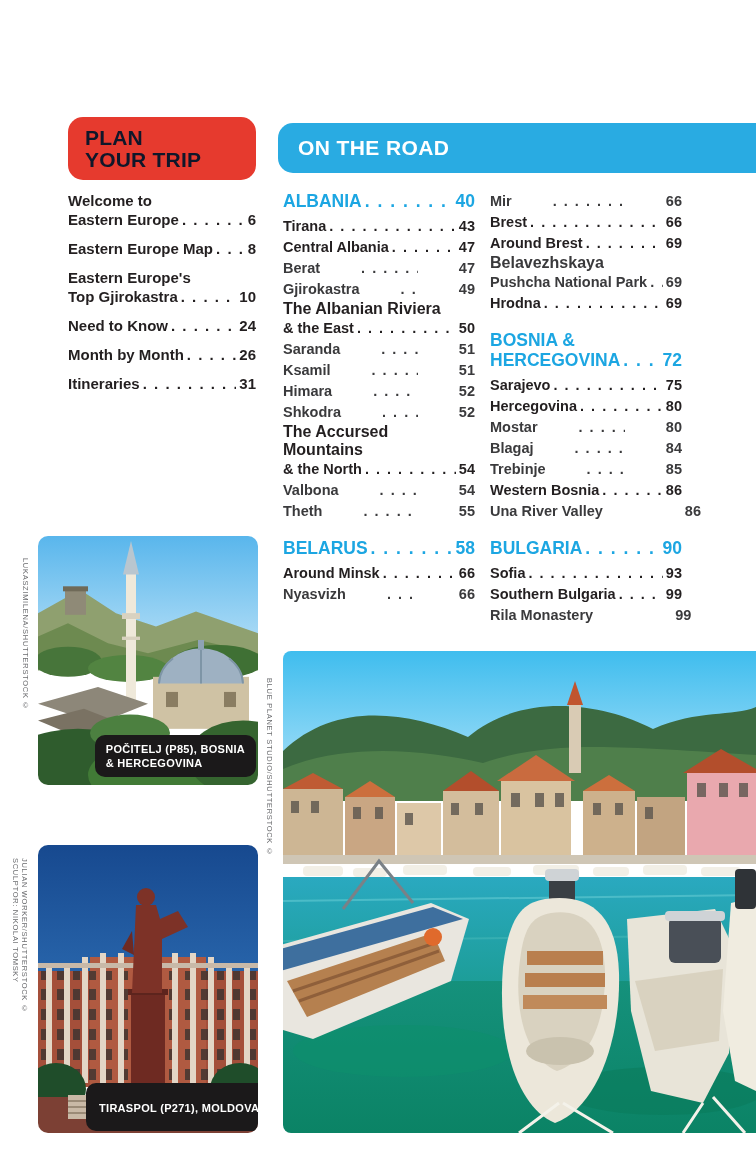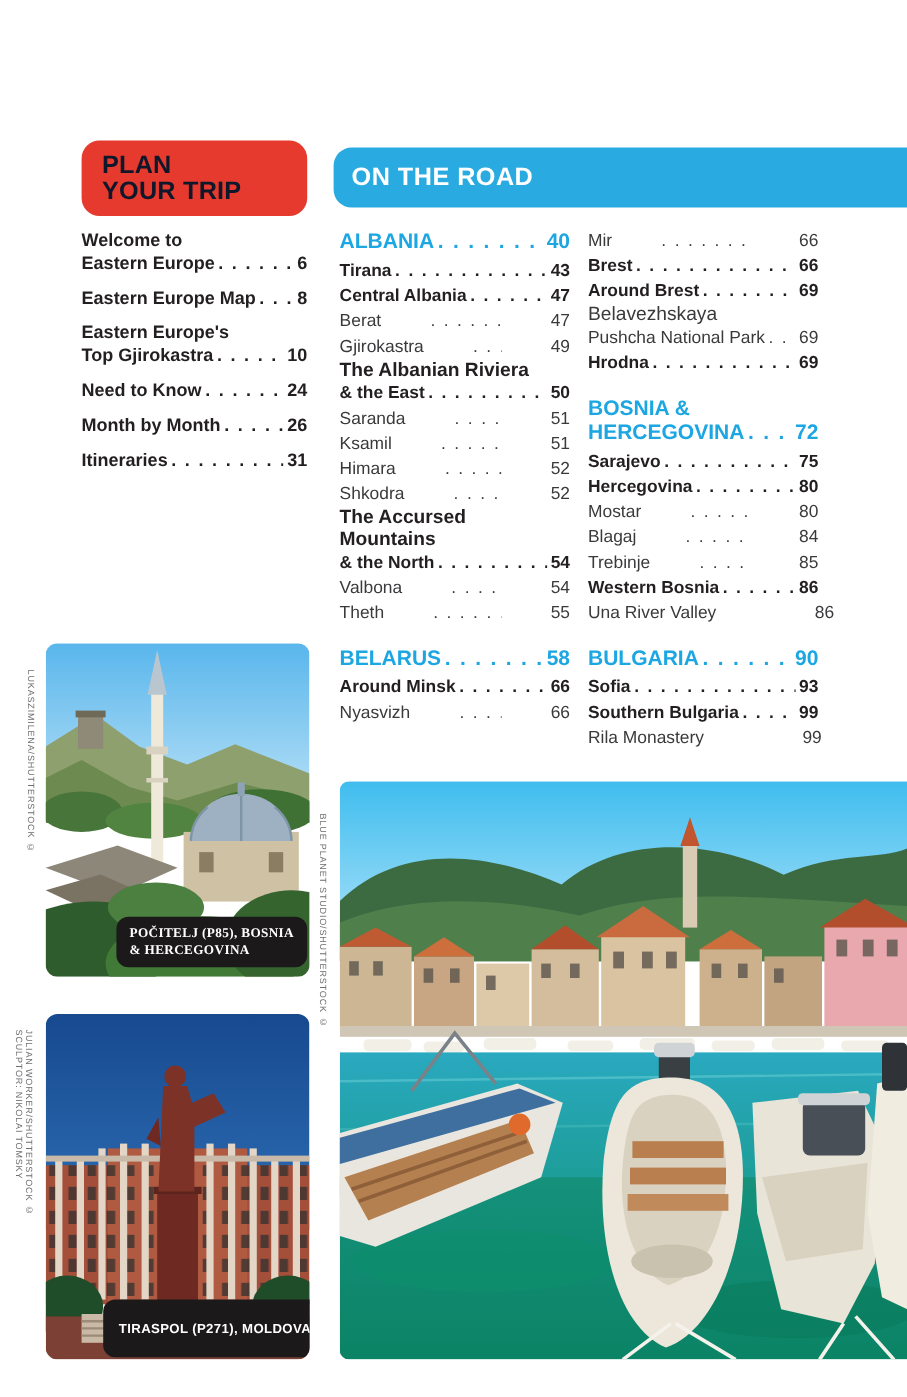--- a/index.html
+++ b/index.html
@@ -11,54 +11,54 @@
   .badge-plan {
     position:absolute; left:68px; top:117px; width:188px; height:63px;
     background:#e63a2e; border-radius:15px; color:#0f172a; font-weight:bold;
     font-size:21px; line-height:22px; padding:10px 0 0 17px; box-sizing:border-box;
     letter-spacing:.2px;
   }
   .bar-road {
     position:absolute; left:278px; top:123px; width:478px; height:50px;
     background:#29abe2; border-radius:15px 0 0 15px; color:#fff; font-weight:bold;
     font-size:21px; letter-spacing:.4px; display:flex; align-items:center;
-    padding-left:15px; box-sizing:border-box;
+    padding-left:20px; box-sizing:border-box;
   }
   
   .trow { display:flex; align-items:center; line-height:21px; font-size:14.5px; }
   .trow .lbl { white-space:nowrap; }
   .trow .dots { flex:1; overflow:hidden; white-space:nowrap; margin:0 3px; }
   .trow .dots::after {
     content:". . . . . . . . . . . . . . . . . . . . . . . . . . . . . . . . . .";
     letter-spacing:1.5px;
   }
   .trow .pg { text-align:right; }
   .b { font-weight:bold; }
-  .r { font-weight:normal; color:#3a3a3c;gap:38px; }
+  .r { font-weight:bold; color:#3a3a3c;gap:38px; }
   .pre { display:block; white-space:pre-line; line-height:18px; }
   .entry { margin-bottom:2px; }
   
   .plan-col { position:absolute; left:68px; top:191px; width:188px; font-weight:bold; }
   .plan-col .trow { font-size:15px; line-height:19px; }
   .plan-col .pre  { font-size:15px; line-height:19px; }
   .plan-col .entry { margin-bottom:10px; }
   
   .col { position:absolute; top:191px; width:192px; }
   .col-mid { left:283px; }
   .col-right { left:490px; }
   .chapter { color:#1ca6e2; font-weight:bold; }
   .chapter .trow { font-size:17.5px; line-height:21px; }
   .chapter .pre { font-size:17.5px; line-height:20px; white-space:nowrap; }
   .chapter { margin-bottom:4px; }
   .sect { margin-bottom:15px; }
   .gap-top { margin-top:16px; }
   
   .photo { position:absolute; overflow:hidden; }
   .photo svg { display:block; width:100%; height:100%; }
-  .photo1 { left:38px; top:536px; width:220px; height:278px; border-radius:10px;font-family:Liberation Serif, serif; }
+  .photo1 { left:38px; top:536px; width:220px; height:249px; border-radius:10px; }
   .photo2 { left:38px; top:845px; width:220px; height:288px; border-radius:10px; }
   .photo3 { left:283px; top:651px; width:473px; height:482px; border-radius:8px 0 0 8px; }
   .cap {
     position:absolute; background:#1b191a; color:#fff; font-weight:bold;
     font-size:11px; line-height:14px; letter-spacing:.3px; border-radius:10px;
     padding:7px 11px; white-space:nowrap;
   }
   .cap span { display:block; }
   .cap1 { right:2px; bottom:8px; }
   .cap2 { left:48px; bottom:2px; padding:18px 13px 16px; }

